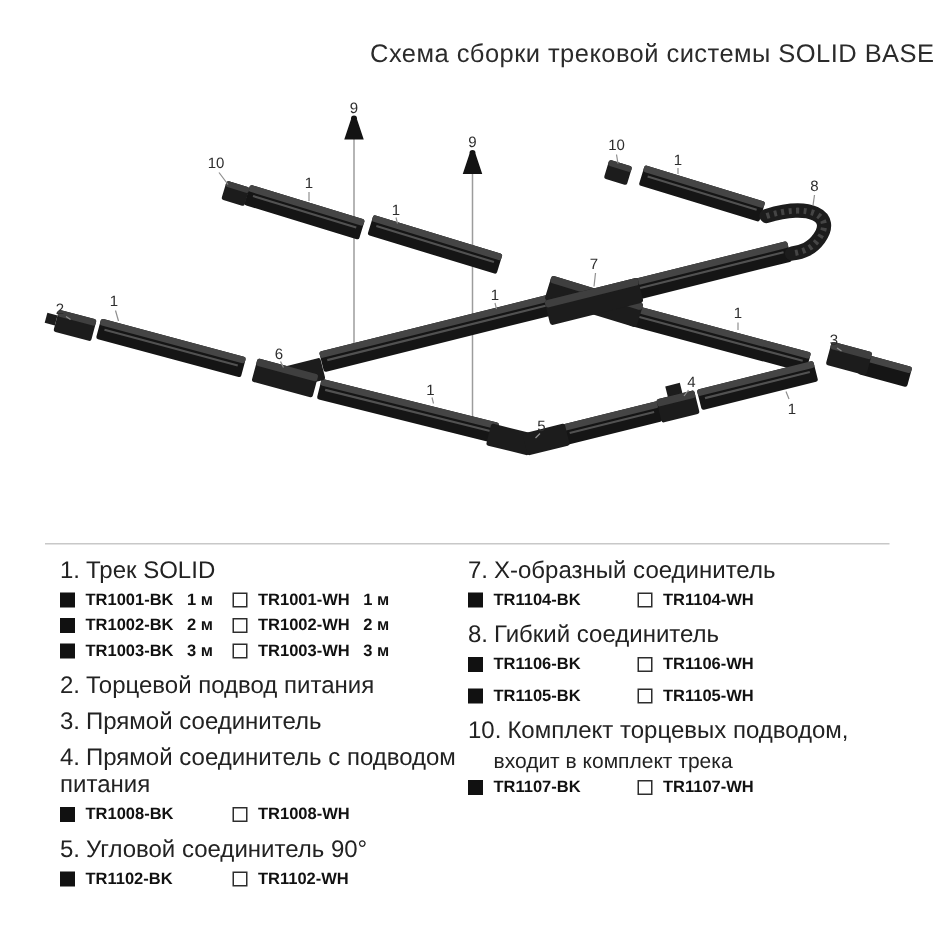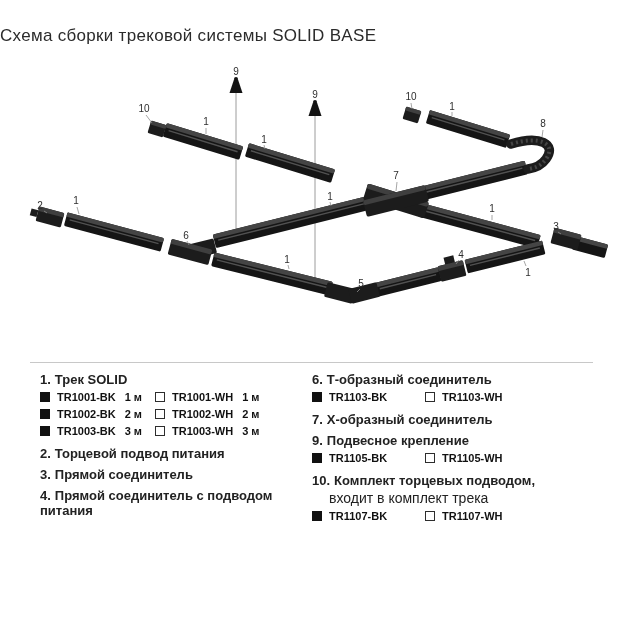--- a/index.html
+++ b/index.html
@@ -2,38 +2,38 @@
 <html><head>
 <meta charset="utf-8">
 <style>
   html,body{margin:0;padding:0;}
   body{
     width:623px;height:623px;background:#ffffff;
     font-family:"Liberation Sans",sans-serif;color:#1a1a1a;
     overflow:hidden;position:relative;
   }
   .page-title{
-    text-align:left;font-size:17px;font-weight:400;color:#2b2b2b;
+    text-align:right;font-size:17px;font-weight:400;color:#2b2b2b;
     padding-top:26px;letter-spacing:.3px;
   }
   svg.diagram{display:block;margin-top:2px;}
   .trk-main{fill:#151515;}
   .trk-top{fill:#454545;}
   .trk-line{fill:#7a7a7a;opacity:.6;}
   .conn{fill:#1c1c1c;}
   .conn-top{fill:#3f3f3f;}
   .callout{font-family:"Liberation Sans",sans-serif;font-size:10px;fill:#2e2e2e;text-anchor:middle;}
   .leader{stroke:#8f8f8f;stroke-width:.8;}
   .cable{stroke:#9c9c9c;stroke-width:1;}
   .separator{border-top:1px solid #c8c8c8;margin:2px 30px 0 30px;}
   .legend{display:flex;padding:9px 22px 0 40px;}
   .lcol-left{width:272px;flex:none;}
   .lcol-right{flex:1;}
   .lsec{margin-bottom:6px;}
-  .lhead{font-size:13px;color:#222;margin-bottom:4px;font-weight:bold;}
+  .lhead{font-size:16px;color:#222;margin-bottom:4px;}
   .lhead .lnum{margin-right:4px;}
   .lhead2{font-size:14px;color:#222;margin:-2px 0 4px 17px;}
   .lrow{display:flex;align-items:flex-start;height:15px;margin-bottom:2px;}
   .cell{display:flex;align-items:center;}
   .cell-bk{width:115px;flex:none;}
   .lcol-right .cell-bk{width:113px;}
   .sq{display:inline-block;width:10px;height:10px;margin-right:7px;flex:none;box-sizing:border-box;}
   .sqbk{background:#111;}
   .sqwh{background:#fff;border:1.4px solid #2d2d2d;}
   .code{font-size:11px;font-weight:700;color:#111;white-space:nowrap;}
@@ -262,48 +262,80 @@
     <div class="lsec">
       <div class="lhead"><span class="lnum">2.</span><span>Торцевой подвод питания</span></div>
     </div>
 
     <div class="lsec">
       <div class="lhead"><span class="lnum">3.</span><span>Прямой соединитель</span></div>
     </div>
 
     <div class="lsec">
       <div class="lhead"><span class="lnum">4.</span><span>Прямой соединитель с подводом питания</span></div>
-    </div>
-
+      <div class="lrow">
+        <div class="cell cell-bk">
+            <span class="sq sqbk"></span>
+            <span class="code">TR1008-BK</span>
+          </div>
+        <div class="cell">
+            <span class="sq sqwh"></span>
+            <span class="code">TR1008-WH</span>
+          </div>
+      </div>
+    </div>
+
+    <div class="lsec">
+      <div class="lhead"><span class="lnum">5.</span><span>Угловой соединитель 90°</span></div>
+      <div class="lrow">
+        <div class="cell cell-bk">
+            <span class="sq sqbk"></span>
+            <span class="code">TR1102-BK</span>
+          </div>
+        <div class="cell">
+            <span class="sq sqwh"></span>
+            <span class="code">TR1102-WH</span>
+          </div>
+      </div>
+    </div>
 
   </div>
 
   <div class="lcol-right">
 
-    <div class="lsec">
-      <div class="lhead"><span class="lnum">6.</span><span>Т-образный соединитель</span></div>
-      <div class="lrow">
-        <div class="cell cell-bk">
-            <span class="sq sqbk"></span>
-            <span class="code">TR1103-BK</span>
-          </div>
-        <div class="cell">
-            <span class="sq sqwh"></span>
-            <span class="code">TR1103-WH</span>
-          </div>
-      </div>
-    </div>
 
     <div class="lsec">
       <div class="lhead"><span class="lnum">7.</span><span>Х-образный соединитель</span></div>
-    </div>
-
-
-    <div class="lsec">
-      <div class="lhead"><span class="lnum">9.</span><span>Подвесное крепление</span></div>
+      <div class="lrow">
+        <div class="cell cell-bk">
+            <span class="sq sqbk"></span>
+            <span class="code">TR1104-BK</span>
+          </div>
+        <div class="cell">
+            <span class="sq sqwh"></span>
+            <span class="code">TR1104-WH</span>
+          </div>
+      </div>
+    </div>
+
+    <div class="lsec">
+      <div class="lhead"><span class="lnum">8.</span><span>Гибкий соединитель</span></div>
+      <div class="lrow">
+        <div class="cell cell-bk">
+            <span class="sq sqbk"></span>
+            <span class="code">TR1106-BK</span>
+          </div>
+        <div class="cell">
+            <span class="sq sqwh"></span>
+            <span class="code">TR1106-WH</span>
+          </div>
+      </div>
+    </div>
+
+    <div class="lsec">
       <div class="lrow">
         <div class="cell cell-bk">
             <span class="sq sqbk"></span>
             <span class="code">TR1105-BK</span>
           </div>
         <div class="cell">
             <span class="sq sqwh"></span>
             <span class="code">TR1105-WH</span>
           </div>
       </div>

